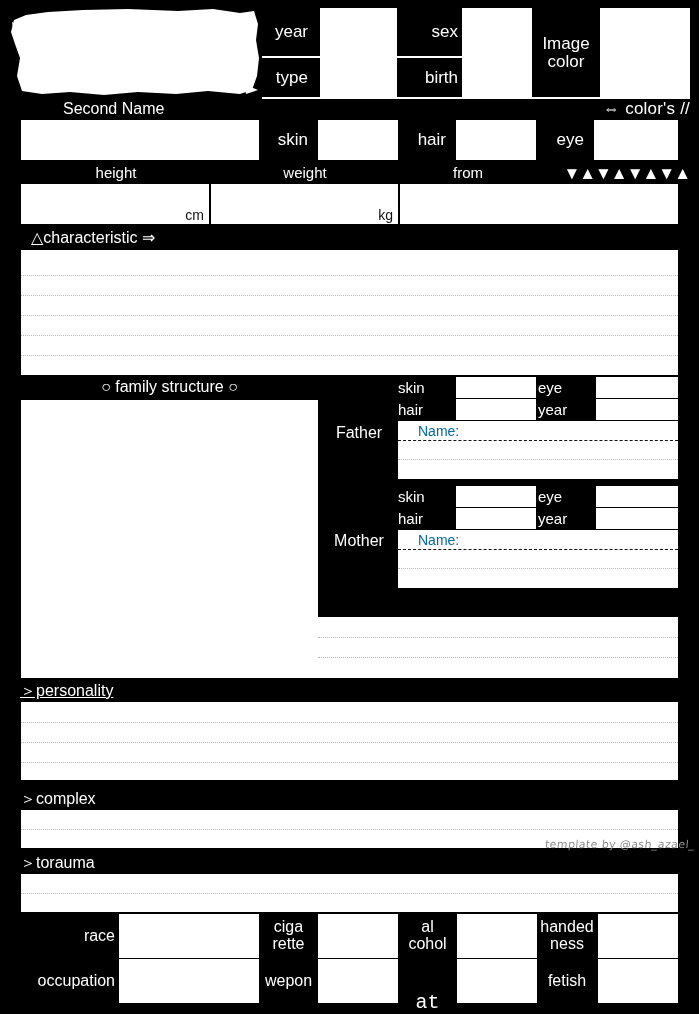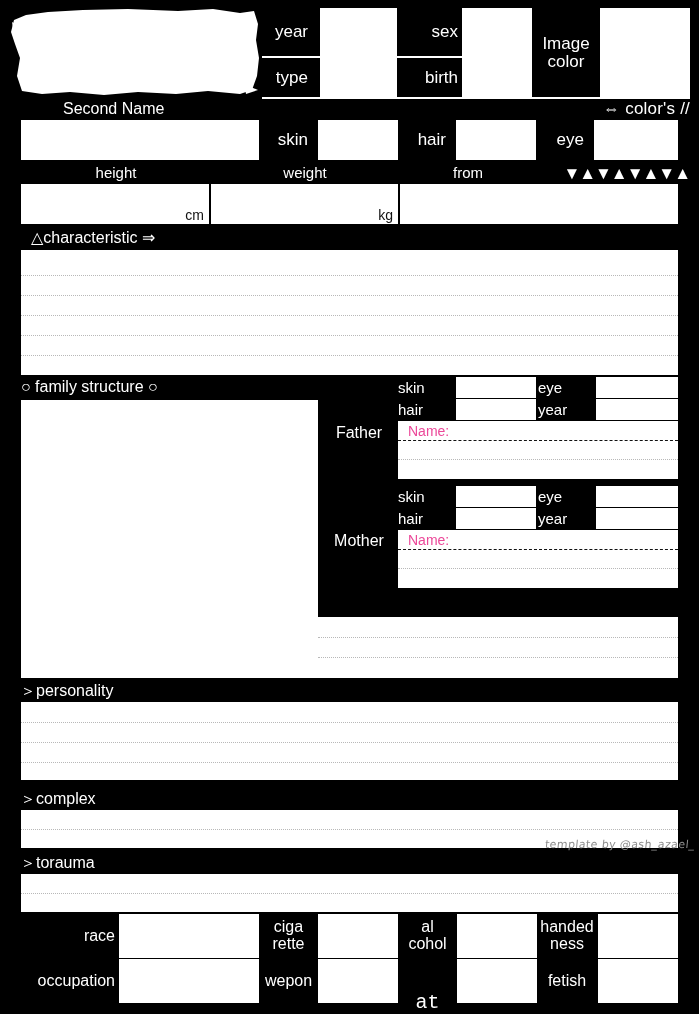--- a/index.html
+++ b/index.html
@@ -61,21 +61,21 @@
   .ruled .rule{
     position:absolute;left:0;right:0;height:0;
     border-top:1px dotted #b8b8b8;
   }
 
   
   .nameline{
     position:absolute;left:0;right:0;height:0;border-top:1px dashed #111;
   }
   .nametxt{
-    position:absolute;left:10px;color:#ec4899;font-size:14px;line-height:1;
+    position:absolute;left:20px;color:#0369a1;font-size:14px;line-height:1;
   }
 
   .credit{
     position:absolute;right:4px;bottom:1px;
     font-size:11px;color:#8e8e8e;
     font-family:"DejaVu Sans",sans-serif;
     letter-spacing:0.4px;
     transform:skewX(-6deg);
   }
 </style>
@@ -149,21 +149,21 @@
   <div class="abs sec-head" style="left:31px;top:228px;width:400px;height:20px;font-size:16px;">△characteristic ⇒</div>
   <div class="ruled" style="left:21px;top:250px;width:657px;height:125px;">
     <div class="rule" style="top:25px;"></div>
     <div class="rule" style="top:45px;"></div>
     <div class="rule" style="top:65px;"></div>
     <div class="rule" style="top:85px;"></div>
     <div class="rule" style="top:105px;"></div>
     <span class="abs" style="left:4px;top:3px;color:#000;font-size:14px;"></span>
   </div>
 
-  <div class="abs sec-head lbl-c" style="left:21px;top:378px;width:297px;height:20px;text-align:left;font-size:16px;">○ family structure ○</div>
+  <div class="abs sec-head lbl-c" style="left:21px;top:378px;width:297px;height:20px;text-align:center;font-size:16px;">○ family structure ○</div>
 
   <div class="abs field" style="left:21px;top:400px;width:297px;height:278px;"></div>
 
   <div class="abs lbl lbl-c hdr-lab" style="left:318px;top:378px;width:82px;height:110px;font-size:16px;">Father</div>
 
   <div class="abs lbl hdr-lab" style="left:398px;top:377px;width:52px;height:21px;justify-content:flex-start;font-size:15px;">skin</div>
   <div class="abs field" style="left:456px;top:377px;width:80px;height:21px;"></div>
   <div class="abs lbl hdr-lab" style="left:538px;top:377px;width:54px;height:21px;justify-content:flex-start;font-size:15px;">eye</div>
   <div class="abs field" style="left:596px;top:377px;width:82px;height:21px;"></div>
 
@@ -197,21 +197,21 @@
     <div class="rule" style="top:38px;"></div>
     <span class="abs" style="left:50px;top:3px;color:#000;font-size:14px;"></span>
   </div>
 
   <div class="ruled" style="left:318px;top:617px;width:360px;height:61px;">
     <div class="rule" style="top:20px;"></div>
     <div class="rule" style="top:40px;"></div>
     <span class="abs" style="left:4px;top:2px;color:#000;font-size:14px;"></span>
   </div>
 
-  <div class="abs sec-head" style="left:20px;top:681px;width:300px;height:20px;">＞personality</div>
+  <div class="abs sec-head" style="left:20px;top:681px;width:300px;height:20px;text-decoration:underline;">＞personality</div>
   <div class="ruled" style="left:21px;top:702px;width:657px;height:78px;">
     <div class="rule" style="top:20px;"></div>
     <div class="rule" style="top:40px;"></div>
     <div class="rule" style="top:60px;"></div>
     <span class="abs" style="left:4px;top:2px;color:#000;font-size:14px;"></span>
   </div>
 
   <div class="abs sec-head" style="left:20px;top:789px;width:300px;height:20px;">＞complex</div>
   <div class="ruled" style="left:21px;top:810px;width:657px;height:38px;">
     <div class="rule" style="top:19px;"></div>

